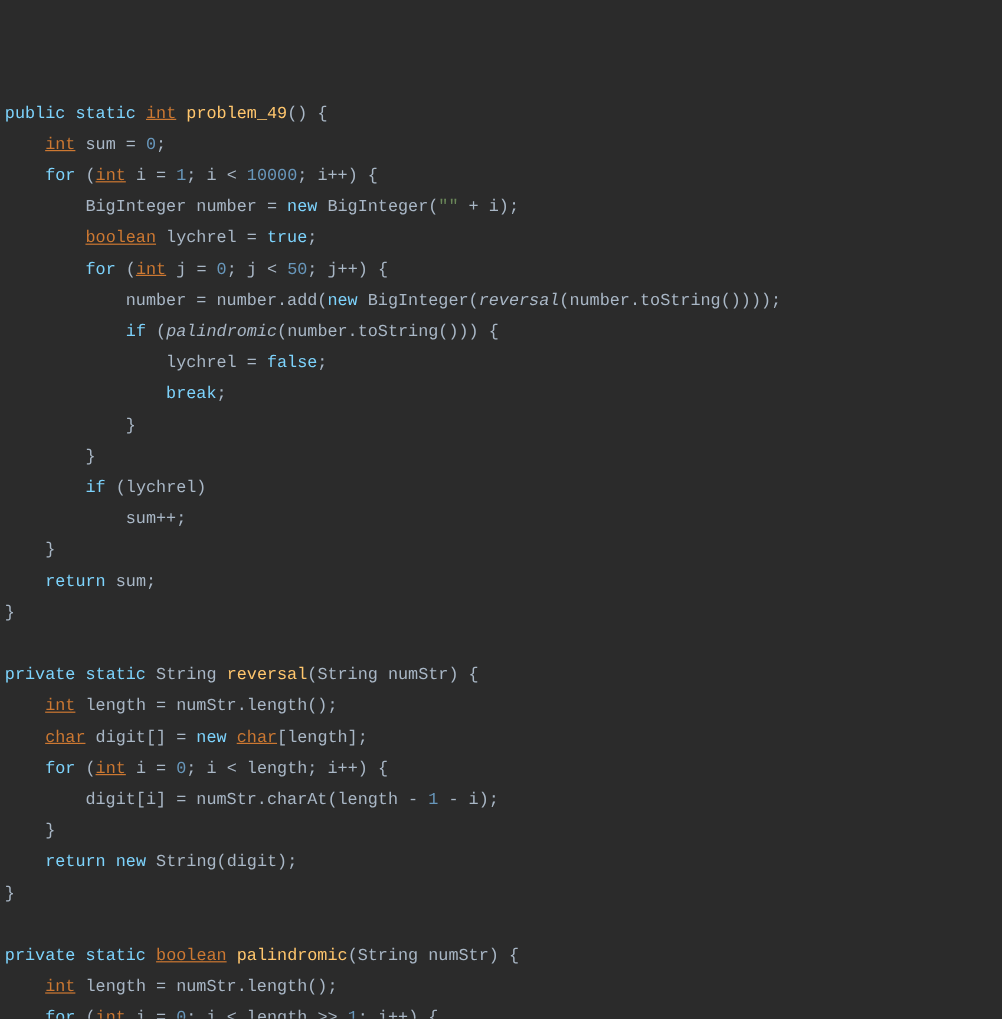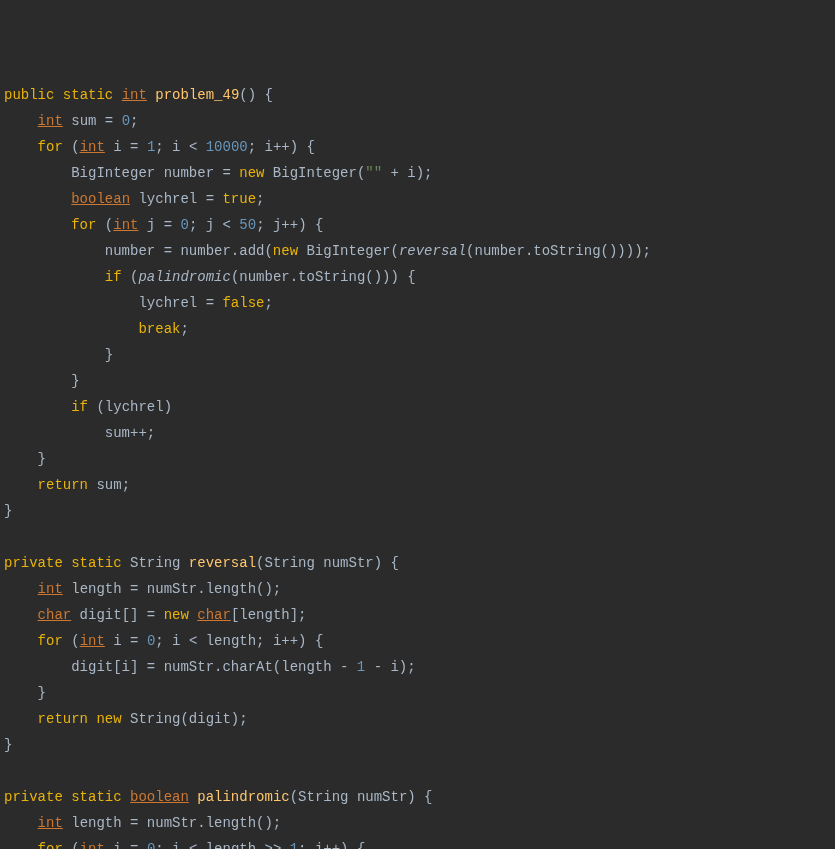--- a/index.html
+++ b/index.html
@@ -9,21 +9,21 @@
     font-family: "Consolas", "Monaco", "Courier New", monospace;
     font-size: 14px;
     line-height: 26px;
     color: #a9b7c6;
     white-space: pre;
     overflow: hidden;
     width: 835px;
     height: 849px;
     box-sizing: border-box;
   }
-  .k   { color: #eab308; }          
+  .k   { color: #7dd3fc; }          
   .ty  { color: #cc7832; text-decoration: underline; }          
   .fn  { color: #ffc66d; }          
   .it  { font-style: italic; color:#a9b7c6;} 
   .num { color: #6897bb; }          
   .str { color: #6a8759; }
   .p   { color: #a9b7c6; }          
 </style>
 </head>
 <body>
 

